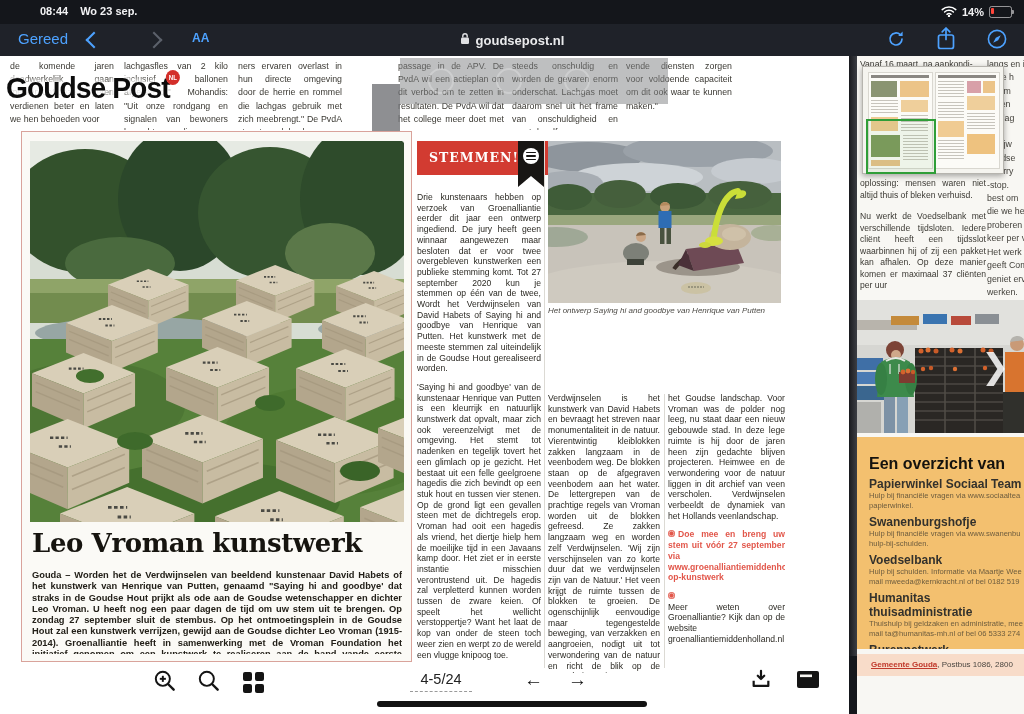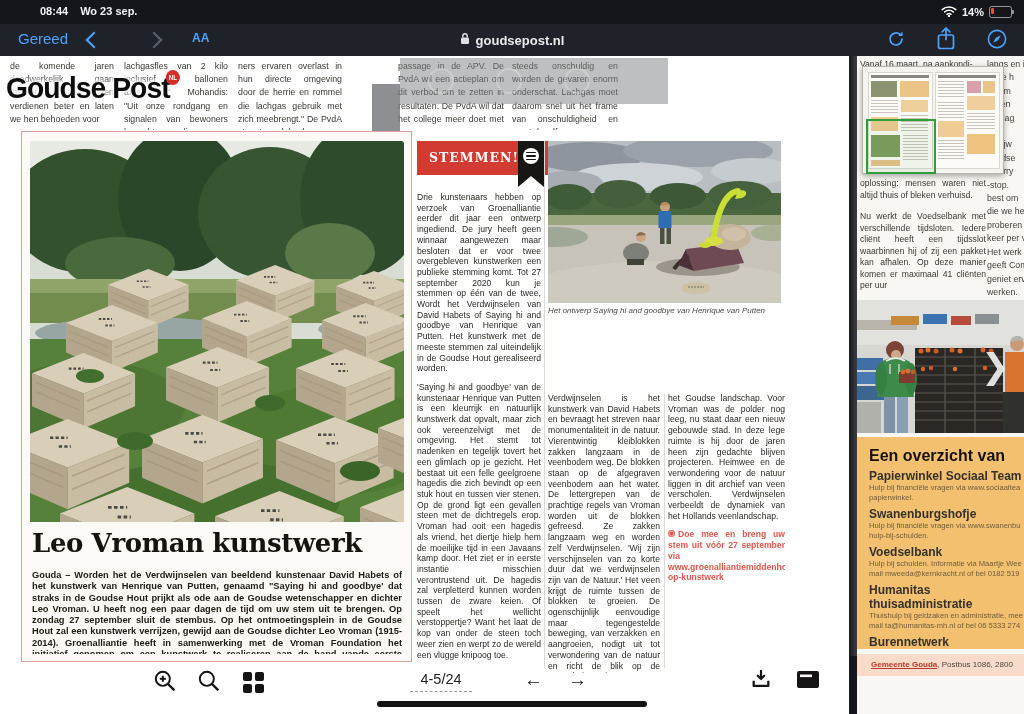--- a/index.html
+++ b/index.html
@@ -127,20 +127,21 @@
         <path d="M14.8 7.2 12.2 12.2 7.2 14.8 9.8 9.8z" fill="#4da2ff"></path>
       </svg></span>
 
   <div class="abs pageL">
 
     <div class="abs colsmall" style="left:10px;top:4px;width:104px;height:70px;">de komende jaren daadwerkelijk gaan merken dat deze jongeren verdienen beter en laten we hen behoeden voor</div>
     <div class="abs colsmall" style="left:124px;top:4px;width:104px;height:70px;">lachgasfles van 2 kilo inclusief ballonen afgeleverd." Mohandis: "Uit onze rondgang en signalen van bewoners bezochten we diverse</div>
     <div class="abs colsmall" style="left:238px;top:4px;width:104px;height:70px;">ners ervaren overlast in hun directe omgeving door de herrie en rommel die lachgas gebruik met zich meebrengt." De PvdA steunt een lokaal</div>
     <div class="abs colsmall" style="left:398px;top:4px;width:106px;height:70px;">passage in de APV. De PvdA wil een actieplan om dit verbod om te zetten in resultaten. De PvdA wil dat het college meer doet met pro-</div>
     <div class="abs colsmall" style="left:512px;top:4px;width:106px;height:70px;">steeds onschuldig en worden de gevaren enorm onderschat. Lachgas moet daarom snel uit het frame van onschuldigheid en moet dezelf-</div>
+    <div class="abs colsmall" style="left:626px;top:4px;width:106px;height:70px;">vende diensten zorgen voor voldoende capaciteit om dit ook waar te kunnen maken."</div>
 
     <div class="abs ghost" style="left:400px;top:2px;width:268px;height:46px;">
       <span class="abs ghostc" style="left:28px;top:10px;"></span>
       <span class="abs ghostc" style="left:96px;top:10px;"></span>
       <span class="abs ghostc" style="left:164px;top:10px;"></span>
     </div>
     <div class="abs ghost2" style="left:372px;top:28px;width:28px;height:48px;"></div>
 
     <div class="abs masthead" style="left:6px;top:14px;">
       <span>Goudse Post</span><span class="nlbadge">NL</span>
@@ -259,20 +260,21 @@
         <ellipse cx="148" cy="147" rx="15" ry="6" fill="#cbc2a4"></ellipse>
         <path d="M140 146 h16" stroke="#6a6a5a" stroke-width="1" stroke-dasharray="2 1"></path>
       </svg>
     </div>
     <div class="abs caption" style="left:548px;top:250px;width:235px;">Het ontwerp Saying hi and goodbye van Henrique van Putten</div>
 
     <div class="abs veencol" style="left:548px;top:337px;width:112px;height:280px;">Verdwijnselen is het kunstwerk van David Habets en bevraagt het streven naar monumentaliteit in de natuur. Vierentwintig kleiblokken zakken langzaam in de veenbodem weg. De blokken staan op de afgegraven veenbodem aan het water. De lettergrepen van de prachtige regels van Vroman worden uit de blokken gefreesd. Ze zakken langzaam weg en worden zelf Verdwijnselen. 'Wij zijn verschijnselen van zo korte duur dat we verdwijnselen zijn van de Natuur.' Het veen krijgt de ruimte tussen de blokken te groeien. De ogenschijnlijk eenvoudige maar tegengestelde beweging, van verzakken en aangroeien, nodigt uit tot verwondering van de natuur en richt de blik op de veranderingen in</div>
     <div class="abs veencol" style="left:668px;top:337px;width:117px;height:280px;">
       <p>het Goudse landschap. Voor Vroman was de polder nog leeg, nu staat daar een nieuw gebouwde stad. In deze lege ruimte is hij door de jaren heen zijn gedachte blijven projecteren. Heimwee en de verwondering voor de natuur liggen in dit archief van veen verscholen. Verdwijnselen verbeeldt de dynamiek van het Hollands veenlandschap.</p>
       <p class="cta"><span class="bullet"></span><span>Doe mee en breng uw stem uit vóór 27 september via www.groenalliantiemiddenholland.nl/stem-op-kunstwerk</span></p>
+      <p><span class="bullet"></span><br><span>Meer weten over Groenalliantie? Kijk dan op de website groenalliantiemiddenholland.nl</span></p>
     </div>
   </div>
 
   <div class="abs gap"></div>
 
   <div class="abs pageR">
     <div class="abs rsmall" style="left:3px;top:3px;width:124px;">Vanaf 16 maart, na aankondi-</div>
     <div class="abs edgecol pre" style="left:130px;top:2px;width:42px;overflow:hidden;">langs en i
 nd te h
 d. Om
@@ -315,21 +317,21 @@
         <s class="tlines" style="left:2px;top:29px;width:26px;height:16px;"></s>
         <s style="left:2px;top:48px;width:26px;height:16px;background:#f0cb92;"></s>
         <s class="tlines" style="left:31px;top:40px;width:28px;height:18px;"></s>
         <s style="left:31px;top:61px;width:28px;height:20px;background:#eec27f;"></s>
         <s class="tlines" style="left:2px;top:67px;width:26px;height:20px;"></s>
       </div>
       <div class="vrect" style="left:3px;top:52px;width:66px;height:51px;"></div>
     </div>
 
     <div class="abs rsmall" style="left:3px;top:122px;width:126px;">oplossing: mensen waren niet altijd thuis of bleken verhuisd.</div>
-    <div class="abs rsmall" style="left:3px;top:155px;width:126px;">Nu werkt de Voedselbank met verschillende tijdsloten. Iedere cliënt heeft een tijdsslot waarbinnen hij of zij een pakket kan afhalen. Op deze manier komen er maximaal 41 cliënten per uur</div>
+    <div class="abs rsmall" style="left:3px;top:155px;width:126px;">Nu werkt de Voedselbank met verschillende tijdsloten. Iedere cliënt heeft een tijdsslot waarbinnen hij of zij een pakket kan afhalen. Op deze manier komen er maximaal 37 cliënten per uur</div>
 
     <div class="abs" style="left:0;top:244px;width:167px;height:133px;overflow:hidden;">
       <svg width="167" height="133" viewBox="0 0 167 133" preserveAspectRatio="none">
         <rect width="167" height="133" fill="#d6d6d2"></rect>
         <rect width="167" height="45" fill="#e1e1dd"></rect>
         <rect x="0" y="20" width="60" height="10" fill="#b8b4ac"></rect>
         <rect x="34" y="16" width="28" height="9" fill="#c48a3a"></rect>
         <rect x="66" y="14" width="24" height="10" fill="#3a74b0"></rect>
         <rect x="94" y="16" width="20" height="9" fill="#b84a3a"></rect>
         <rect x="118" y="14" width="24" height="10" fill="#8a8f94"></rect>
@@ -365,21 +367,21 @@
         <rect x="27" y="97" width="11" height="36" fill="#7d92a6"></rect>
         <rect x="40" y="97" width="11" height="36" fill="#87a0b5"></rect>
         <circle cx="160" cy="44" r="7" fill="#c99a77"></circle>
         <path d="M153 42a7.5 7.5 0 0 1 14 -2" fill="#b5b3ad"></path>
         <rect x="148" y="52" width="19" height="40" fill="#d8742f"></rect>
         <rect x="146" y="92" width="21" height="41" fill="#30302c"></rect>
       </svg>
       <span class="abs pgchev" style="left:124px;top:46px;">❯</span>
     </div>
 
-    <div class="abs orangebox" style="left:0;top:381px;width:167px;height:212px;padding:10px 0 0 12px;box-sizing:border-box;">
+    <div class="abs orangebox" style="left:0;top:381px;width:167px;height:212px;padding:18px 0 0 12px;box-sizing:border-box;">
       <div style="font-size:16px;font-weight:800;color:#14120e;margin-bottom:3px;white-space:nowrap;">Een overzicht van</div>
       <div class="oname">Papierwinkel Sociaal Team</div>
       <div class="odesc pre" style="width:170px;">Hulp bij financiële vragen via www.sociaaltea
 papierwinkel.</div>
       <div class="oname">Swanenburgshofje</div>
       <div class="odesc pre" style="width:170px;">Hulp bij financiële vragen via www.swanenbu
 hulp-bij-schulden.</div>
       <div class="oname">Voedselbank</div>
       <div class="odesc pre" style="width:170px;">Hulp bij schulden. Informatie via Maartje Wee
 mail mweeda@kernkracht.nl of bel 0182 519</div>

